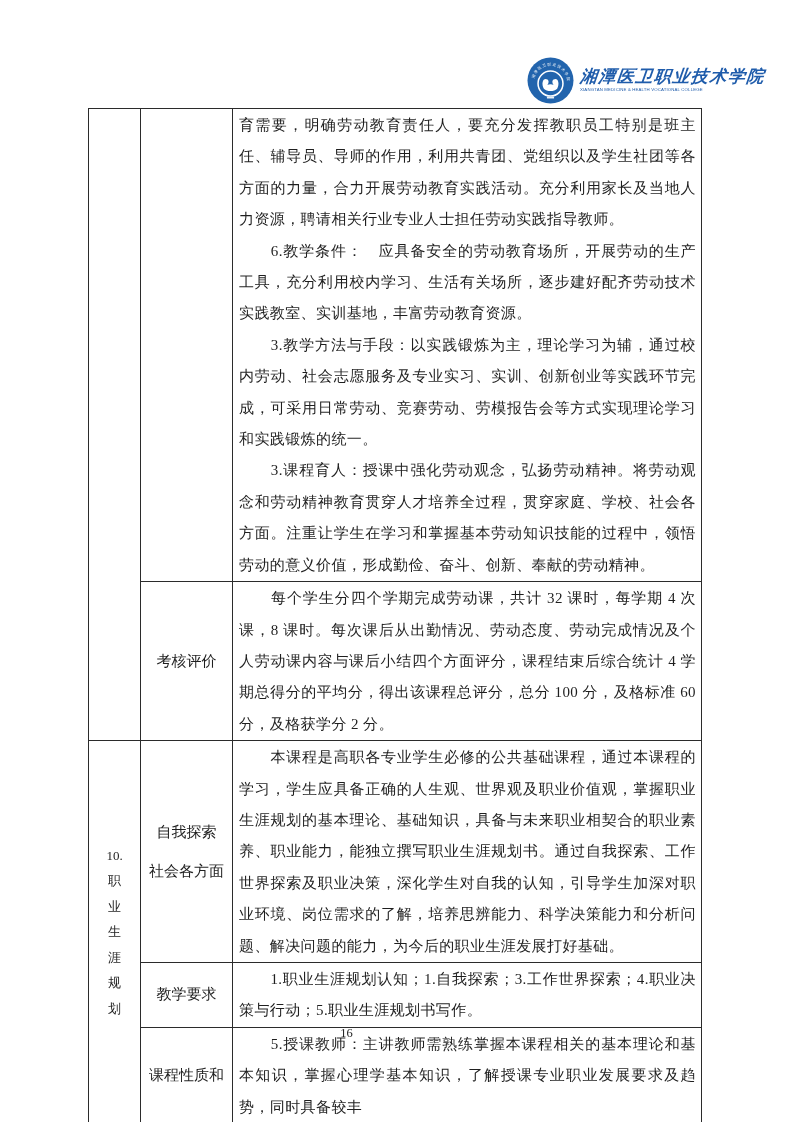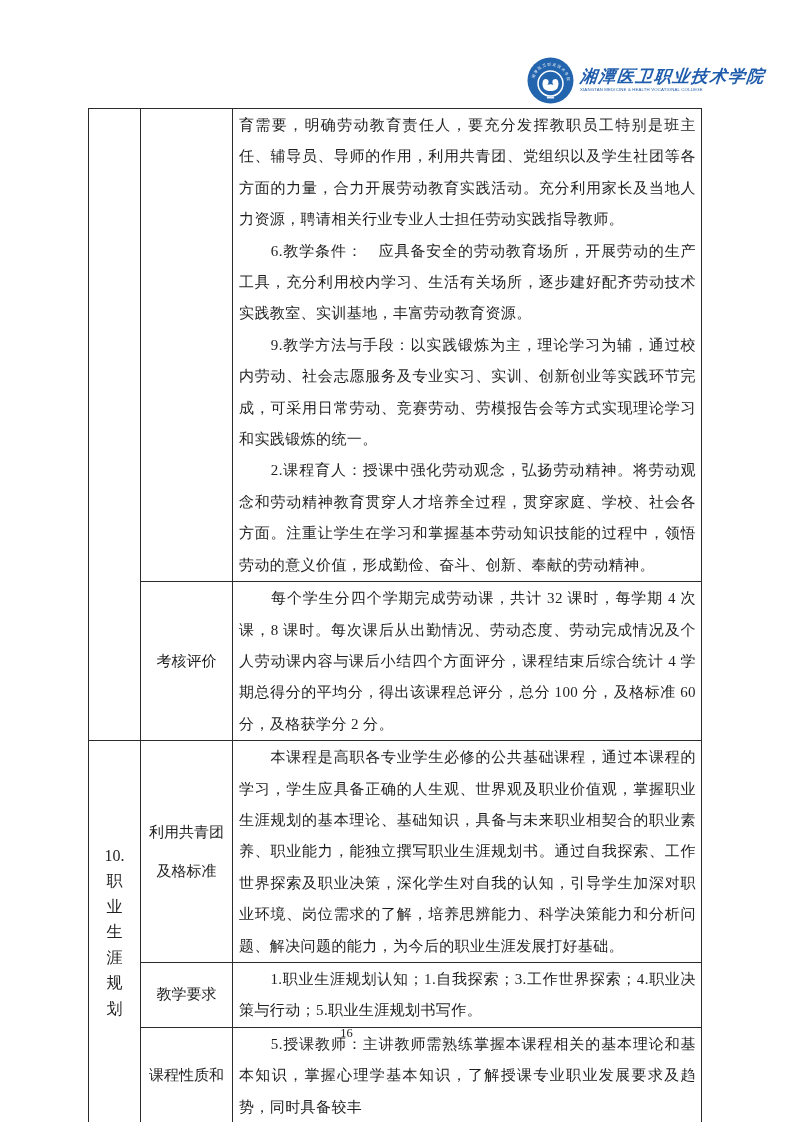--- a/index.html
+++ b/index.html
@@ -67,21 +67,21 @@
     line-height:31.4px;
     text-align:justify;
     letter-spacing:0.4px;
   }
   td.cell-label {
     text-align:center;
     font-size:15px;
   }
   .cell-label .para { margin:8px; line-height:31px; }
 
-  td.cell-no { text-align:center; font-size:16px; }
+  td.cell-no { text-align:center; font-size:13px; }
   .cell-no .para { margin:0; line-height:25.5px; }
 
   .row-a { height:438px; }
   .row-b { height:130px; }
   .row-c { height:217px; }
   .row-d { height:62px;  }
   .row-e { height:65px;  }
 
   
   .page-number {
@@ -122,22 +122,22 @@
       <col class="col-body">
     </colgroup>
 
   <tbody>
       <tr class="row-a">
     <td class="cell-no" rowspan="2"></td>
     <td class="cell-label"></td>
     <td class="cell-body">
           <p class="para">育需要，明确劳动教育责任人，要充分发挥教职员工特别是班主任、辅导员、导师的作用，利用共青团、党组织以及学生社团等各方面的力量，合力开展劳动教育实践活动。充分利用家长及当地人力资源，聘请相关行业专业人士担任劳动实践指导教师。</p>
           <p class="para">　　6.教学条件：　应具备安全的劳动教育场所，开展劳动的生产工具，充分利用校内学习、生活有关场所，逐步建好配齐劳动技术实践教室、实训基地，丰富劳动教育资源。</p>
-          <p class="para">　　9.教学方法与手段：以实践锻炼为主，理论学习为辅，通过校内劳动、社会志愿服务及专业实习、实训、创新创业等实践环节完成，可采用日常劳动、竞赛劳动、劳模报告会等方式实现理论学习和实践锻炼的统一。</p>
-          <p class="para">　　2.课程育人：授课中强化劳动观念，弘扬劳动精神。将劳动观念和劳动精神教育贯穿人才培养全过程，贯穿家庭、学校、社会各方面。注重让学生在学习和掌握基本劳动知识技能的过程中，领悟劳动的意义价值，形成勤俭、奋斗、创新、奉献的劳动精神。</p>
+          <p class="para">　　3.教学方法与手段：以实践锻炼为主，理论学习为辅，通过校内劳动、社会志愿服务及专业实习、实训、创新创业等实践环节完成，可采用日常劳动、竞赛劳动、劳模报告会等方式实现理论学习和实践锻炼的统一。</p>
+          <p class="para">　　3.课程育人：授课中强化劳动观念，弘扬劳动精神。将劳动观念和劳动精神教育贯穿人才培养全过程，贯穿家庭、学校、社会各方面。注重让学生在学习和掌握基本劳动知识技能的过程中，领悟劳动的意义价值，形成勤俭、奋斗、创新、奉献的劳动精神。</p>
         </td>
   </tr>
 
   <tr class="row-b">
     <td class="cell-label">
           <p class="para">考核评价</p>
         </td>
     <td class="cell-body">
           <p class="para">　　每个学生分四个学期完成劳动课，共计 32 课时，每学期 4 次课，8 课时。每次课后从出勤情况、劳动态度、劳动完成情况及个人劳动课内容与课后小结四个方面评分，课程结束后综合统计 4 学期总得分的平均分，得出该课程总评分，总分 100 分，及格标准 60 分，及格获学分 2 分。</p>
         </td>
@@ -147,22 +147,22 @@
     <td class="cell-no" rowspan="3">
           <p class="para">10.</p>
           <p class="para">职</p>
           <p class="para">业</p>
           <p class="para">生</p>
           <p class="para">涯</p>
           <p class="para">规</p>
           <p class="para">划</p>
         </td>
     <td class="cell-label">
-          <p class="para">利用共青团</p>
-          <p class="para">及格标准</p>
+          <p class="para">自我探索</p>
+          <p class="para">社会各方面</p>
         </td>
     <td class="cell-body">
           <p class="para">　　本课程是高职各专业学生必修的公共基础课程，通过本课程的学习，学生应具备正确的人生观、世界观及职业价值观，掌握职业生涯规划的基本理论、基础知识，具备与未来职业相契合的职业素养、职业能力，能独立撰写职业生涯规划书。通过自我探索、工作世界探索及职业决策，深化学生对自我的认知，引导学生加深对职业环境、岗位需求的了解，培养思辨能力、科学决策能力和分析问题、解决问题的能力，为今后的职业生涯发展打好基础。</p>
         </td>
   </tr>
 
   <tr class="row-d">
     <td class="cell-label">
           <p class="para">教学要求</p>
         </td>

